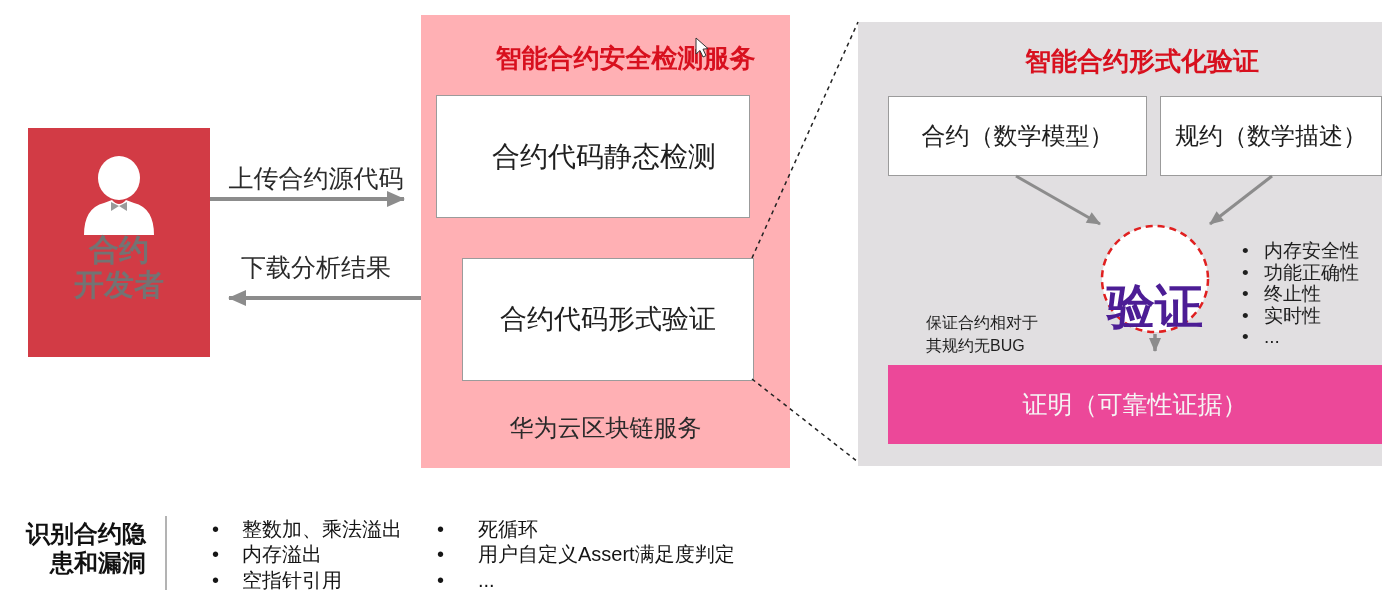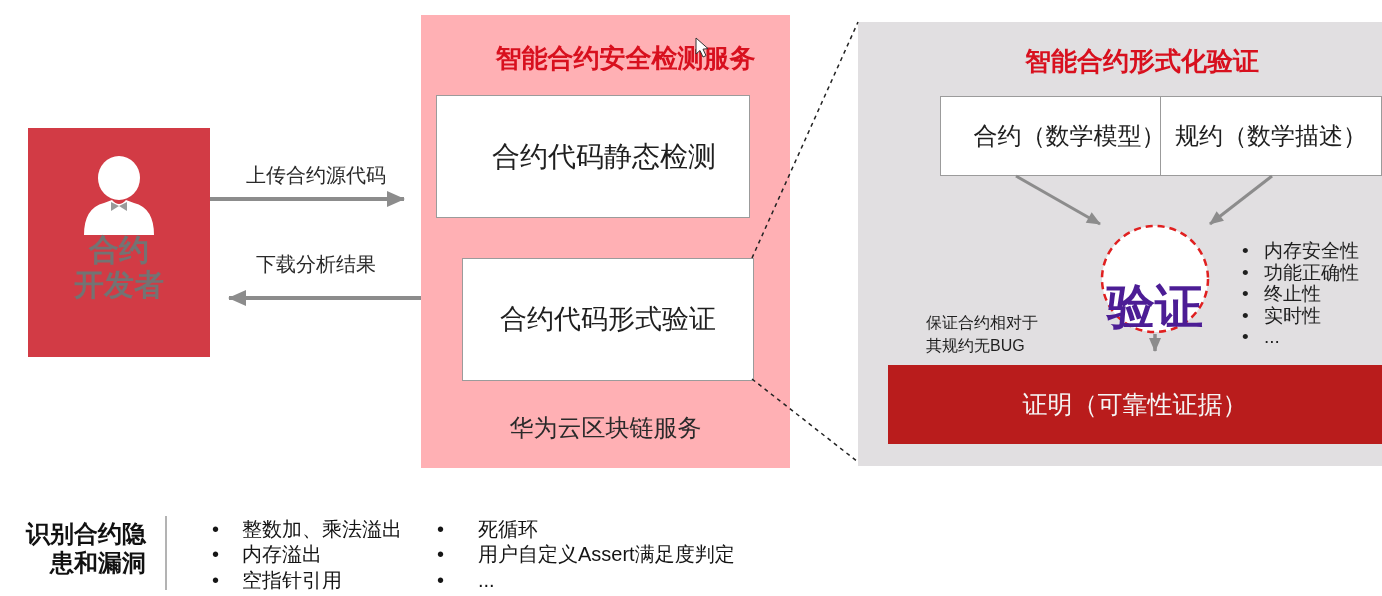--- a/index.html
+++ b/index.html
@@ -6,43 +6,43 @@
   #stage{
     position:relative;width:1382px;height:596px;overflow:hidden;background:#ffffff;
     font-family:"Liberation Sans","DejaVu Sans",sans-serif;color:#1a1a1a;
   }
   .abs{position:absolute;}
   
   .dev-box{left:28px;top:128px;width:182px;height:229px;background:#d23b45;}
   .dev-label{left:28px;top:232px;width:182px;text-align:center;color:#737373;
     font-weight:bold;font-size:30px;line-height:35px;}
   
-  .flow-label{font-size:20px;color:#2a2a2a;text-align:center;}
+  .flow-label{font-size:25px;color:#2a2a2a;text-align:center;}
   .upload-label{left:210px;top:162px;width:212px;}
   .download-label{left:210px;top:251px;width:212px;}
   
   .pink-panel{left:421px;top:15px;width:369px;height:453px;background:#ffb0b4;}
   .panel-title{font-weight:bold;font-size:26px;color:#d8101e;text-align:center;}
   .pink-title{left:421px;top:41px;width:369px;padding-left:20px;}
   .white-box{background:#ffffff;border:1px solid #9b9b9b;text-align:center;color:#1f1f1f;}
   .static-box{left:436px;top:95px;width:290px;height:121px;font-size:28px;line-height:121px;padding-left:22px;}
   .formal-box{left:462px;top:258px;width:290px;height:121px;font-size:27px;line-height:121px;}
   .pink-footer{left:421px;top:412px;width:369px;text-align:center;font-size:24px;color:#2a2a2a;}
   
   .gray-panel{left:858px;top:22px;width:524px;height:444px;background:#e1dfe1;}
   .gray-title{left:880px;top:44px;width:524px;}
-  .model-box{left:940px;top:96px;width:257px;height:78px;font-size:24px;line-height:78px;}
+  .model-box{left:888px;top:96px;width:257px;height:78px;font-size:24px;line-height:78px;}
   .spec-box{left:1160px;top:96px;width:220px;height:78px;font-size:24px;line-height:78px;}
   .verify-label{left:1102px;top:275px;width:106px;text-align:center;
     font-weight:bold;font-size:48px;color:#4c1d95;}
   .guarantee{left:890px;top:311px;width:190px;font-size:16px;line-height:23px;color:#1f1f1f;margin-left:36px;}
   .props-list{left:1238px;top:240px;margin:0;padding:0;list-style:none;font-size:19px;color:#1f1f1f;}
   .props-list li{height:21.6px;line-height:21.6px;display:flex;}
   .props-list li::before{content:"\2022";width:26px;padding-left:4px;box-sizing:border-box;}
-  .proof-bar{left:888px;top:365px;width:494px;height:79px;background:#b91c1c;
+  .proof-bar{left:888px;top:365px;width:494px;height:79px;background:#ec4899;
     color:#f5f5f5;font-size:25px;line-height:79px;text-align:center;}
   
   .risk-label{left:8px;top:519px;width:138px;text-align:right;font-weight:bold;
     font-size:24px;line-height:29px;color:#111111;}
   .risk-divider{left:165px;top:516px;width:2px;height:74px;background:#b3b3b3;}
   .risk-list{margin:0;padding:0;list-style:none;font-size:20px;color:#151515;}
   .risk-list li{height:25.4px;line-height:25.4px;display:flex;}
   .risk-col1{left:205px;top:517px;}
   .risk-col1 li::before{content:"\2022";width:37px;padding-left:7px;box-sizing:border-box;}
   .risk-col2{left:428px;top:517px;}

